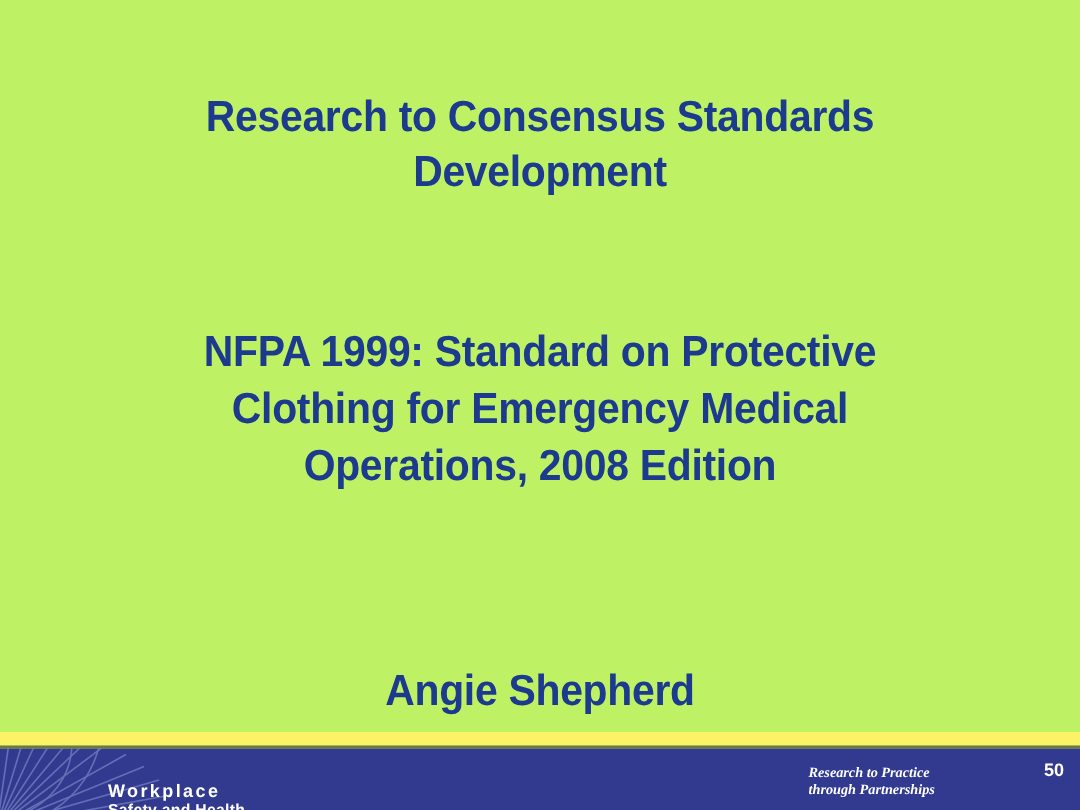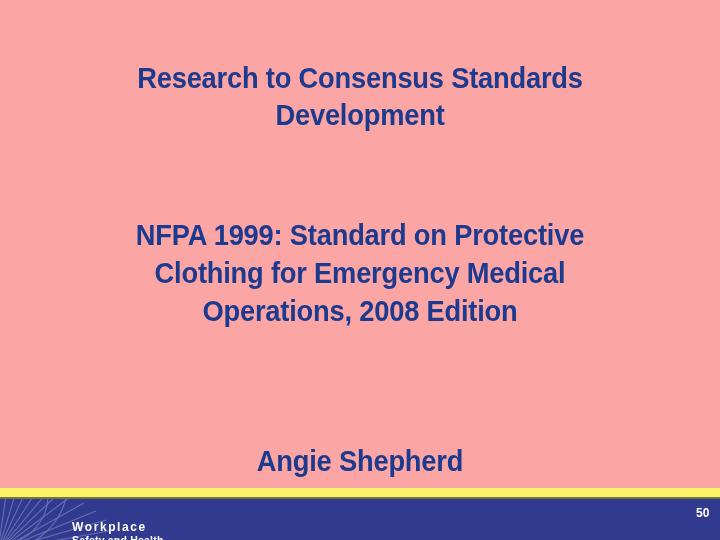--- a/index.html
+++ b/index.html
@@ -10,21 +10,21 @@
     width: 720px;
     height: 540px;
     background: #ffffff;
     font-family: "Liberation Sans", sans-serif;
     overflow: hidden;
   }
   #slide {
     position: relative;
     width: 720px;
     height: 540px;
-    background: #fca5a5;
+    background: #bef264;
   }
 
   
   .content-area {
     position: absolute;
     left: 0;
     top: 0;
     width: 720px;
     height: 488px;
   }
@@ -265,20 +265,24 @@
           </g>
         </svg>
         <div class="cdc-tagline">
           <span class="cdc-tag-1">Workplace</span>
           <span class="cdc-tag-2">Safety and Health</span>
         </div>
       </div>
 
 
       <div class="npptl-logo">
+        <span class="npptl-tagline">
+          <span>Research to Practice</span><br>
+          <span>through Partnerships</span>
+        </span>
       </div>
 
       <div class="slide-number">50</div>
 
     </div>
   </div>
 
 </div>
 
 </body></html>

